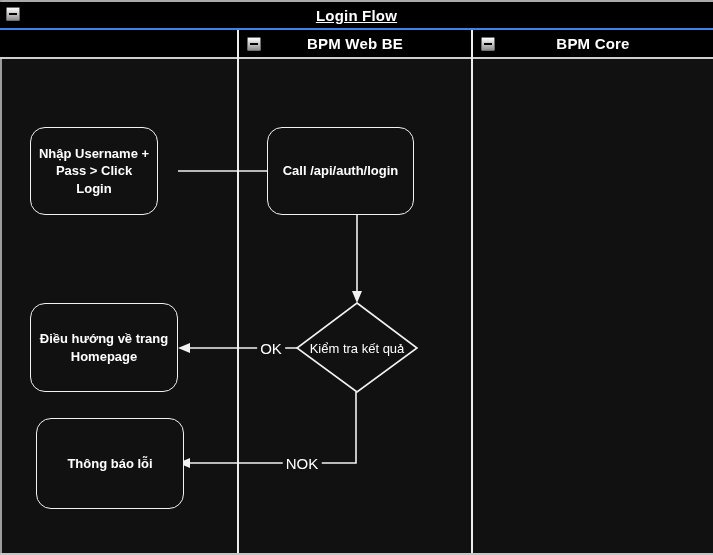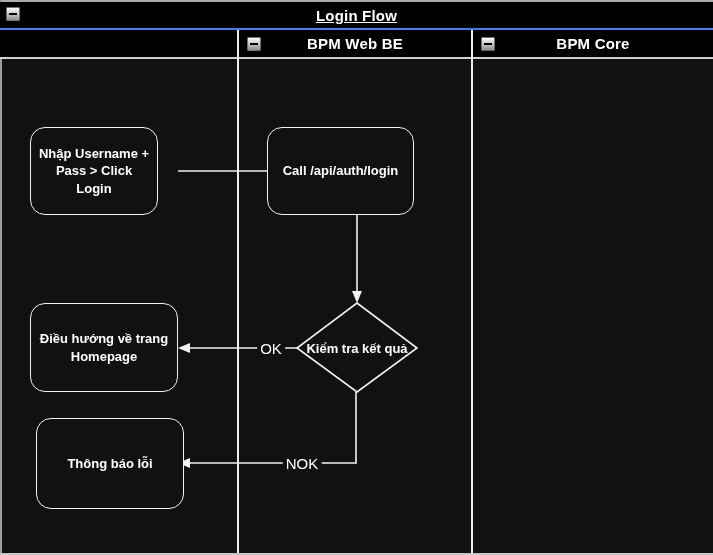--- a/index.html
+++ b/index.html
@@ -48,21 +48,21 @@
     background:#111111; border:1.6px solid #f2f2f2; border-radius:15px;
     display:flex; align-items:center; justify-content:center; text-align:center;
     font-weight:bold; font-size:13px; line-height:1.35; padding:4px 6px;
   }
   .node .inner { display:block; }
   .node.narrow .inner { max-width:120px; }
   .node.nowrap { white-space:nowrap; }
 
   .diamond-label {
     position:absolute; left:357px; top:348px; transform:translate(-50%,-50%);
-    font-weight:bold; font-size:13px; white-space:nowrap; text-align:left;
+    font-weight:normal; font-size:13px; white-space:nowrap; text-align:left;
   }
   .edge-label {
     position:absolute; transform:translate(-50%,-50%);
     background:#111111; padding:0 3px; font-size:15px; font-weight:normal;
   }
 </style>
 </head>
 <body>
 
 <div class="stage">

